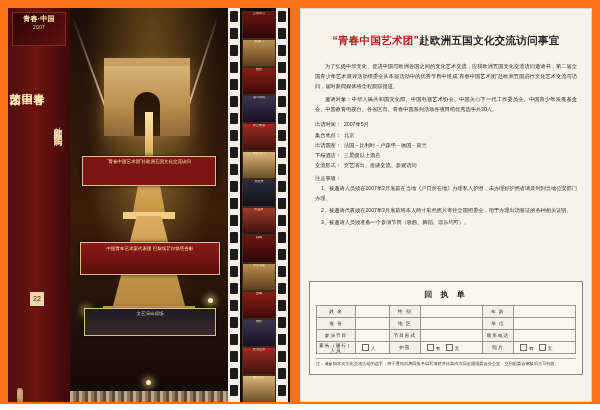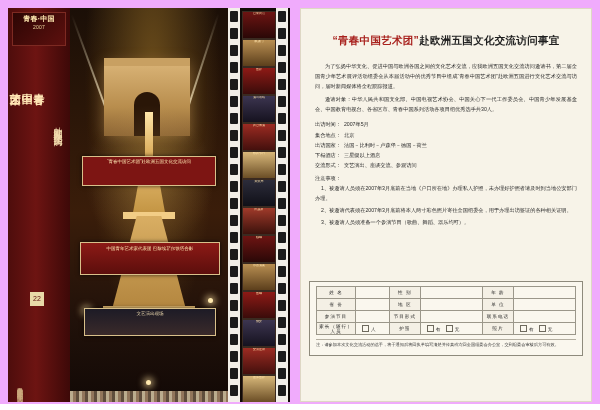--- a/index.html
+++ b/index.html
@@ -10,21 +10,21 @@
   body {
     width: 600px;
     height: 410px;
     font-family: "Liberation Sans", sans-serif;
     overflow: hidden;
   }
   .page {
     position: relative;
     width: 600px;
     height: 404px;
-    background: #f0abfc;
+    background: #f97316;
   }
 
   
   .left-panel {
     position: absolute;
     left: 8px;
     top: 8px;
     width: 282px;
     height: 394px;
     background: #0d0604;
@@ -577,20 +577,21 @@
     </div>
 
     <div class="doc-notes">
       <div>注意事项：</div>
       <div class="n">1、被邀请人员须在2007年3月底前在当地《户口所在地》办理私人护照，未办理好护照者请及时到当地公安部门办理。</div>
       <div class="n">2、被邀请代表须在2007年3月底前将本人两寸彩色照片寄往全国组委会，用于办理出访签证的各种相关证明。</div>
       <div class="n">3、被邀请人员须准备一个参演节目（歌曲、舞蹈、器乐均可）。</div>
     </div>
 
     <div class="receipt">
+      <div class="receipt-title">回 执 单</div>
 
       <table class="form">
         <tbody>
             <tr>
           <td class="lbl">姓  名</td>
           <td></td>
           <td class="lbl-s">性  别</td>
           <td></td>
           <td class="lbl-s">年  龄</td>
           <td></td>

